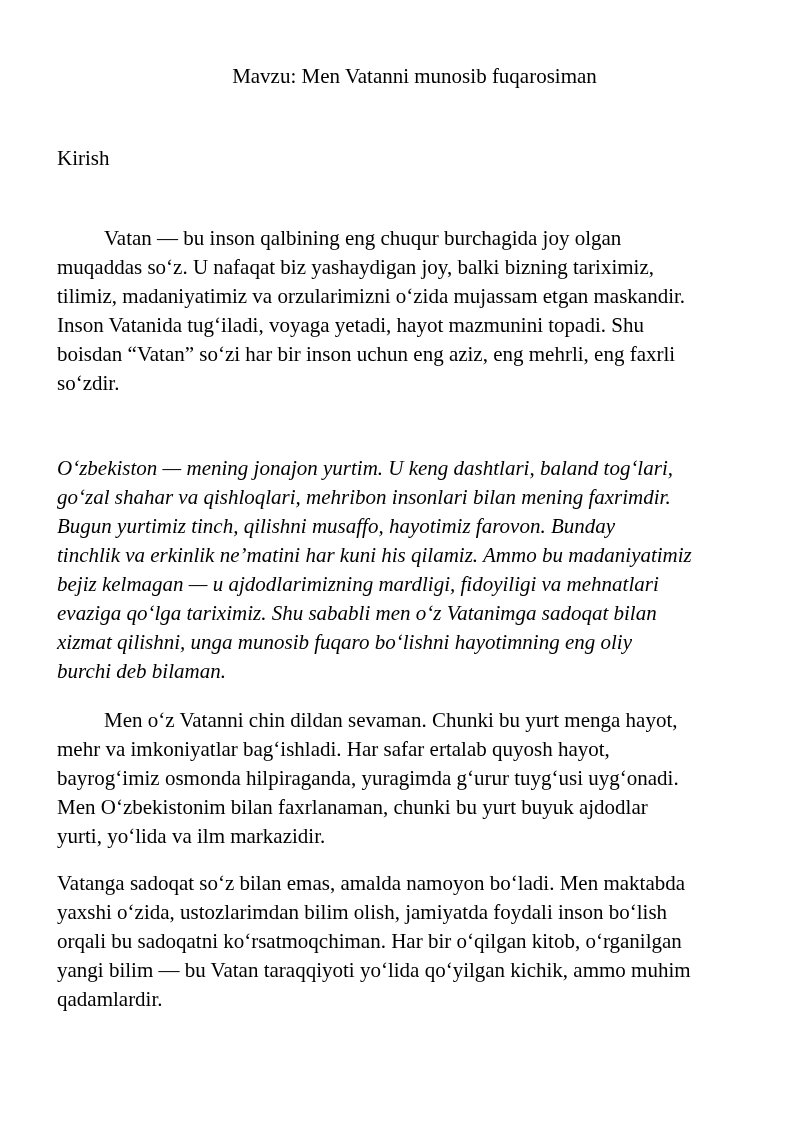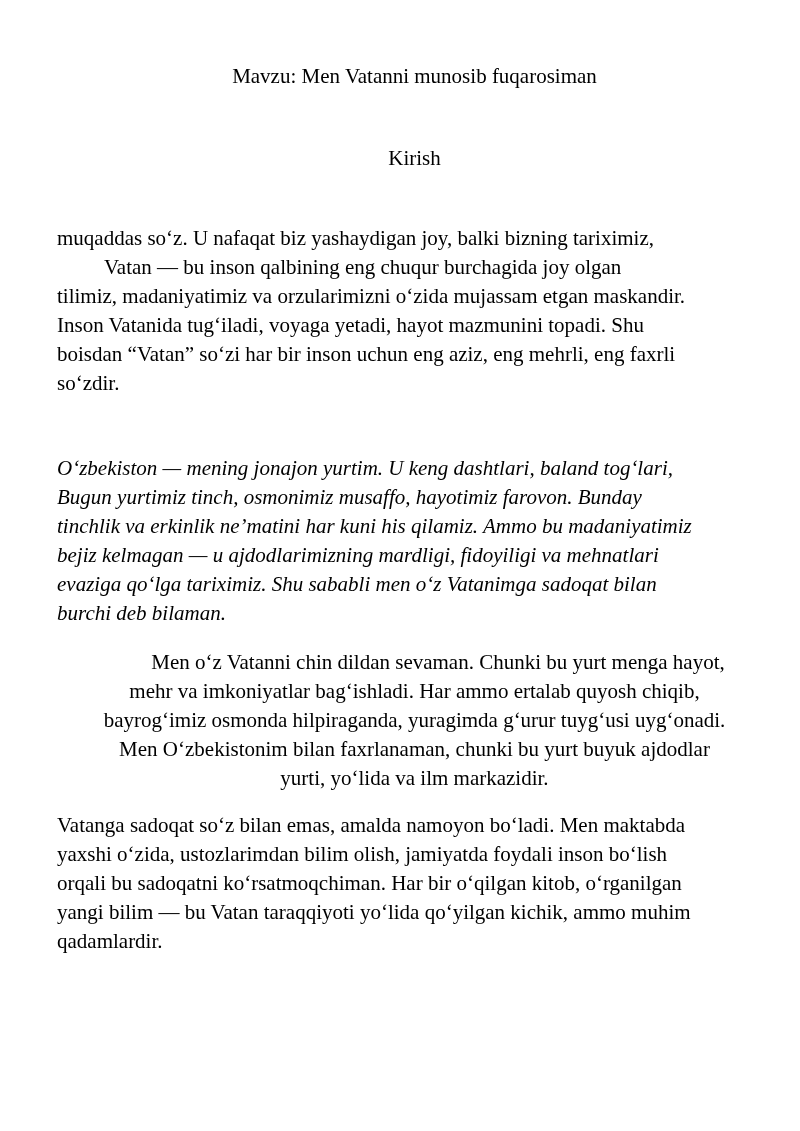--- a/index.html
+++ b/index.html
@@ -19,72 +19,73 @@
     box-sizing: border-box;
     padding: 54px 28px 0 57px;
     overflow: hidden;
   }
   .doc-title {
     text-align: center;
     line-height: 29px;
     white-space: nowrap;
   }
   .doc-heading {
-    text-align: center;
     line-height: 29px;
     margin-top: 53px;
     white-space: nowrap;
   }
   .para {
     margin: 0;
   }
   .para .line {
     height: 29px;
     line-height: 29px;
     white-space: nowrap;
     overflow: visible;
   }
   .line.indent {
     text-indent: 47px;
   }
   .p1 { margin-top: 51px; }
   .p2 { margin-top: 56px; font-style: italic; }
-  .p3 { margin-top: 20px; text-align: center; }
+  .p3 { margin-top: 20px; }
   .p4 { margin-top: 18px; }
 </style>
 </head>
 <body>
 
 <div class="page">
 
   <div class="doc-title">Mavzu: Men Vatanni munosib fuqarosiman</div>
 
   <div class="doc-heading">Kirish</div>
 
   <div class="para p1">
+    <div class="line indent">Vatan — bu inson qalbining eng chuqur burchagida joy olgan</div>
     <div class="line">muqaddas soʻz. U nafaqat biz yashaydigan joy, balki bizning tariximiz,</div>
-    <div class="line indent">Vatan — bu inson qalbining eng chuqur burchagida joy olgan</div>
     <div class="line">tilimiz, madaniyatimiz va orzularimizni oʻzida mujassam etgan maskandir.</div>
     <div class="line">Inson Vatanida tugʻiladi, voyaga yetadi, hayot mazmunini topadi. Shu</div>
     <div class="line">boisdan “Vatan” soʻzi har bir inson uchun eng aziz, eng mehrli, eng faxrli</div>
     <div class="line">soʻzdir.</div>
   </div>
 
   <div class="para p2">
     <div class="line">Oʻzbekiston — mening jonajon yurtim. U keng dashtlari, baland togʻlari,</div>
-    <div class="line">Bugun yurtimiz tinch, osmonimiz musaffo, hayotimiz farovon. Bunday</div>
+    <div class="line">goʻzal shahar va qishloqlari, mehribon insonlari bilan mening faxrimdir.</div>
+    <div class="line">Bugun yurtimiz tinch, qilishni musaffo, hayotimiz farovon. Bunday</div>
     <div class="line">tinchlik va erkinlik neʼmatini har kuni his qilamiz. Ammo bu madaniyatimiz</div>
     <div class="line">bejiz kelmagan — u ajdodlarimizning mardligi, fidoyiligi va mehnatlari</div>
     <div class="line">evaziga qoʻlga tariximiz. Shu sababli men oʻz Vatanimga sadoqat bilan</div>
+    <div class="line">xizmat qilishni, unga munosib fuqaro boʻlishni hayotimning eng oliy</div>
     <div class="line">burchi deb bilaman.</div>
   </div>
 
   <div class="para p3">
     <div class="line indent">Men oʻz Vatanni chin dildan sevaman. Chunki bu yurt menga hayot,</div>
-    <div class="line">mehr va imkoniyatlar bagʻishladi. Har ammo ertalab quyosh chiqib,</div>
+    <div class="line">mehr va imkoniyatlar bagʻishladi. Har safar ertalab quyosh hayot,</div>
     <div class="line">bayrogʻimiz osmonda hilpiraganda, yuragimda gʻurur tuygʻusi uygʻonadi.</div>
     <div class="line">Men Oʻzbekistonim bilan faxrlanaman, chunki bu yurt buyuk ajdodlar</div>
     <div class="line">yurti, yoʻlida va ilm markazidir.</div>
   </div>
 
   <div class="para p4">
     <div class="line">Vatanga sadoqat soʻz bilan emas, amalda namoyon boʻladi. Men maktabda</div>
     <div class="line">yaxshi oʻzida, ustozlarimdan bilim olish, jamiyatda foydali inson boʻlish</div>
     <div class="line">orqali bu sadoqatni koʻrsatmoqchiman. Har bir oʻqilgan kitob, oʻrganilgan</div>
     <div class="line">yangi bilim — bu Vatan taraqqiyoti yoʻlida qoʻyilgan kichik, ammo muhim</div>

